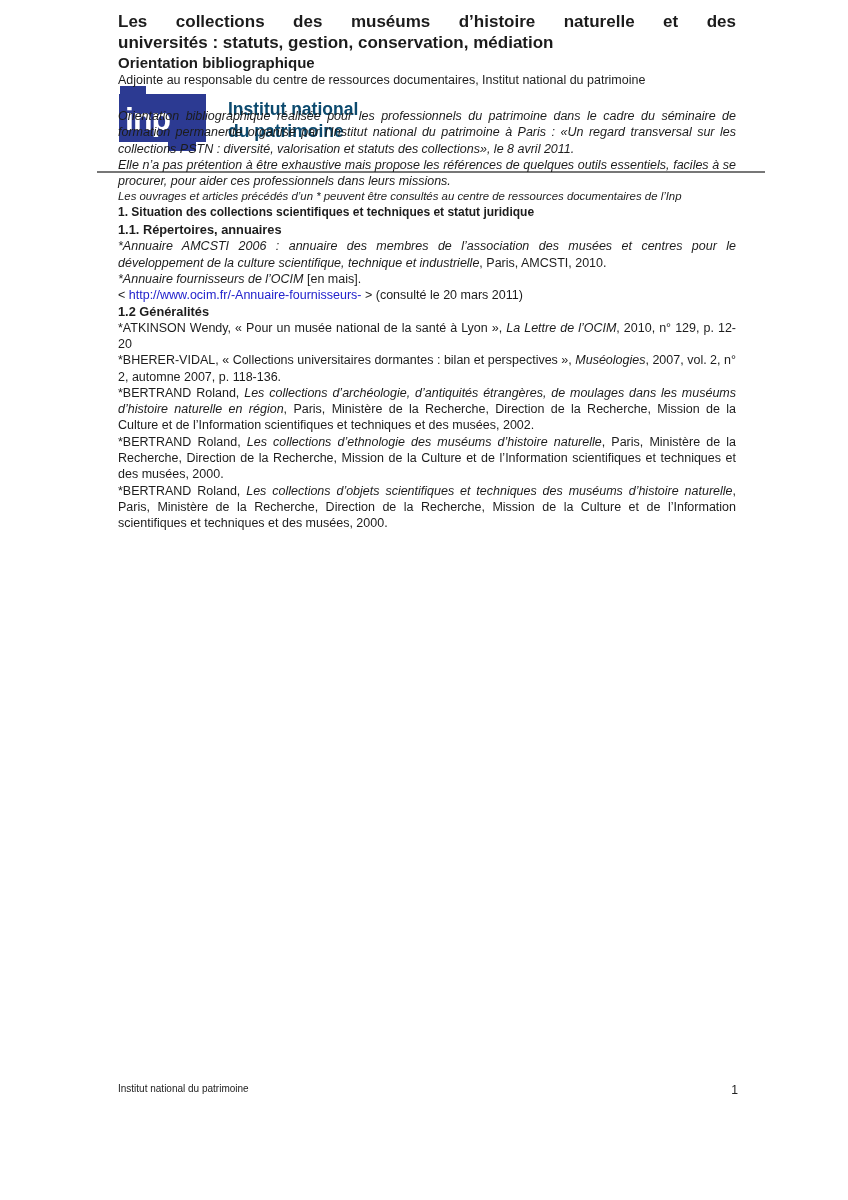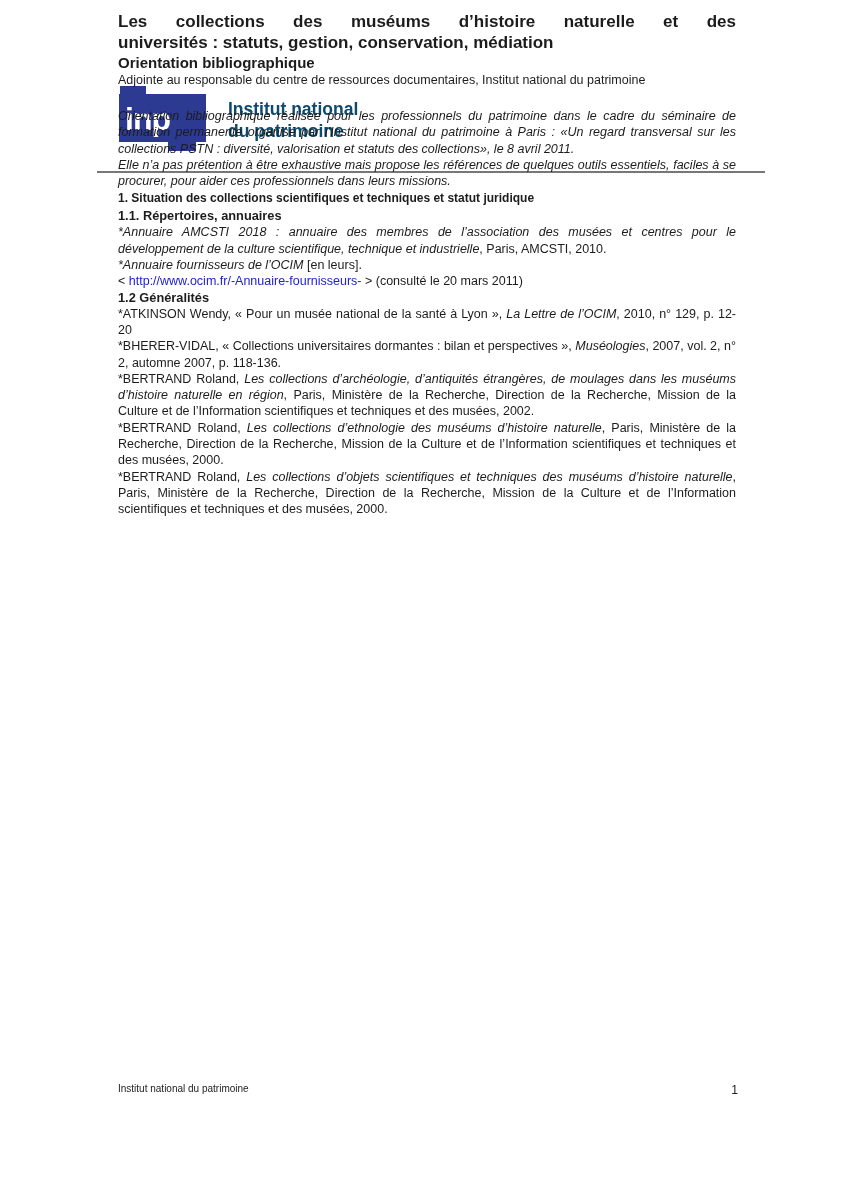--- a/index.html
+++ b/index.html
@@ -51,26 +51,27 @@
   <div class="content">
     <div class="doc-title">
       <div class="title-l1">Les collections des muséums d’histoire naturelle et des</div>
       <div>universités : statuts, gestion, conservation, médiation</div>
     </div>
     <div class="subtitle">Orientation bibliographique</div>
     <div class="author-role">Adjointe au responsable du centre de ressources documentaires, Institut national du patrimoine</div>
 
     <p class="intro first">Orientation bibliographique réalisée pour les professionnels du patrimoine dans le cadre du séminaire de formation permanente organisé par l’Institut national du patrimoine à Paris : «Un regard transversal sur les collections PSTN : diversité, valorisation et statuts des collections», le 8 avril 2011.</p>
     <p class="intro">Elle n’a pas prétention à être exhaustive mais propose les références de quelques outils essentiels, faciles à se procurer, pour aider ces professionnels dans leurs missions.</p>
+    <p class="note">Les ouvrages et articles précédés d’un * peuvent être consultés au centre de ressources documentaires de l’Inp</p>
 
     <h1 class="h1">1. Situation des collections scientifiques et techniques et statut juridique</h1>
 
     <h2 class="h2">1.1. Répertoires, annuaires</h2>
-    <p class="entry"><span class="it">*Annuaire AMCSTI 2018 : annuaire des membres de l’association des musées et centres pour le développement de la culture scientifique, technique et industrielle</span><span>, Paris, AMCSTI, 2010.</span></p>
-    <p class="entry"><span class="it">*Annuaire fournisseurs de l’OCIM</span><span> [en leurs].</span><br><span>&lt; </span><span class="lnk">http://www.ocim.fr/-Annuaire-fournisseurs-</span><span> &gt; (consulté le 20 mars 2011)</span></p>
+    <p class="entry"><span class="it">*Annuaire AMCSTI 2006 : annuaire des membres de l’association des musées et centres pour le développement de la culture scientifique, technique et industrielle</span><span>, Paris, AMCSTI, 2010.</span></p>
+    <p class="entry"><span class="it">*Annuaire fournisseurs de l’OCIM</span><span> [en mais].</span><br><span>&lt; </span><span class="lnk">http://www.ocim.fr/-Annuaire-fournisseurs-</span><span> &gt; (consulté le 20 mars 2011)</span></p>
 
     <h2 class="h2">1.2 Généralités</h2>
     <p class="entry"><span>*ATKINSON Wendy, « Pour un musée national de la santé à Lyon », </span><span class="it">La Lettre de l’OCIM</span><span>, 2010, n° 129, p. 12-20</span></p>
     <p class="entry"><span>*BHERER-VIDAL, « Collections universitaires dormantes : bilan et perspectives », </span><span class="it">Muséologies</span><span>, 2007, vol. 2, n° 2, automne 2007, p. 118-136.</span></p>
     <p class="entry"><span>*BERTRAND Roland, </span><span class="it">Les collections d’archéologie, d’antiquités étrangères, de moulages dans les muséums d’histoire naturelle en région</span><span>, Paris, Ministère de la Recherche, Direction de la Recherche, Mission de la Culture et de l’Information scientifiques et techniques et des musées, 2002.</span></p>
     <p class="entry"><span>*BERTRAND Roland, </span><span class="it">Les collections d’ethnologie des muséums d’histoire naturelle</span><span>, Paris, Ministère de la Recherche, Direction de la Recherche, Mission de la Culture et de l’Information scientifiques et techniques et des musées, 2000.</span></p>
     <p class="entry"><span>*BERTRAND Roland, </span><span class="it">Les collections d’objets scientifiques et techniques des muséums d’histoire naturelle</span><span>, Paris, Ministère de la Recherche, Direction de la Recherche, Mission de la Culture et de l’Information scientifiques et techniques et des musées, 2000.</span></p>
   </div>
 
   <div class="footer-left">Institut national du patrimoine</div>

